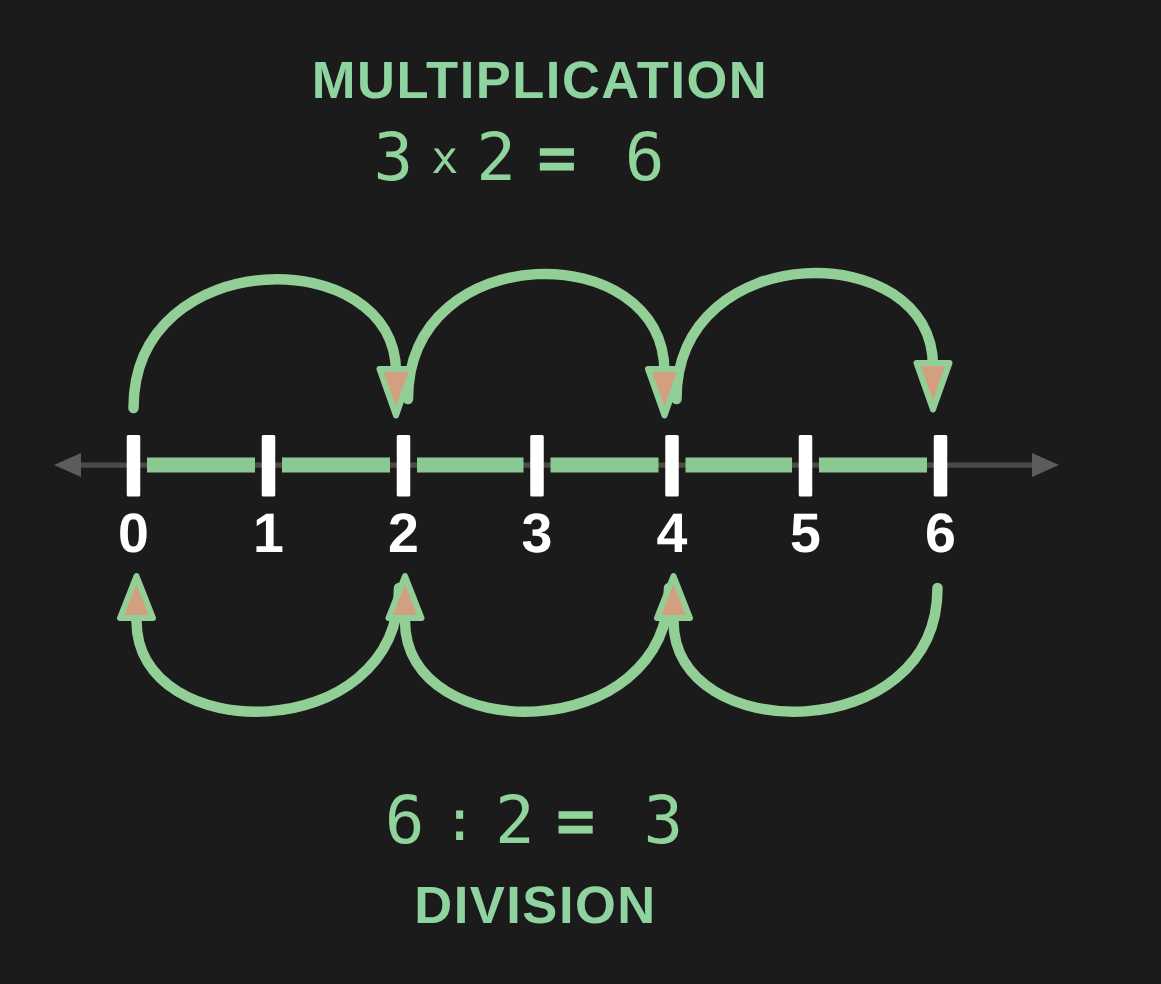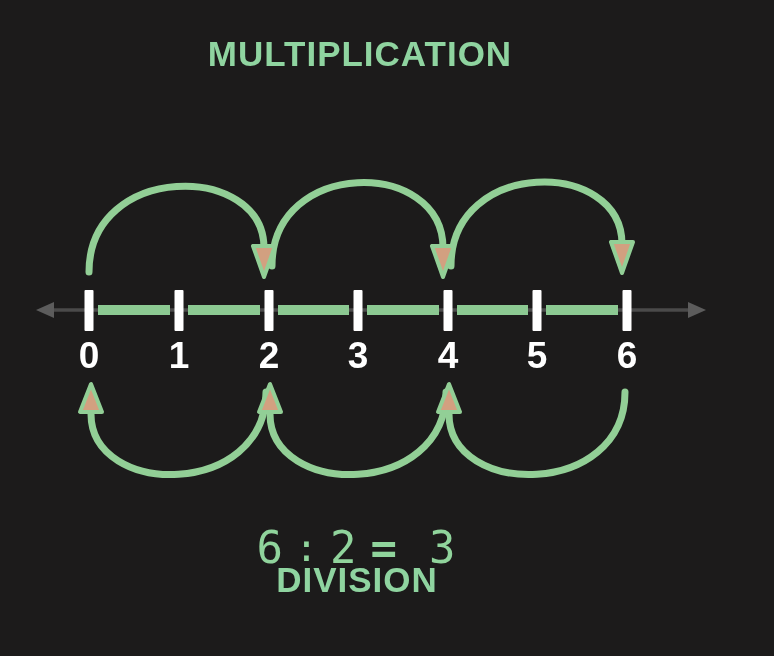--- a/index.html
+++ b/index.html
@@ -15,21 +15,21 @@
     position: absolute;
     left: 0;
     text-align: center;
     color: #8fd4a0;
     font-weight: bold;
     font-size: 35px;
     letter-spacing: 1px;
     line-height: 1;
   }
   .title-mult { top: 36px; width: 720px; }
-  .title-div  { top: 562px; width: 714px; }
+  .title-div  { top: 586px; width: 714px; }
   .equation {
     position: absolute;
     left: 0;
     text-align: center;
     color: #90d49c;
     font-family: "DejaVu Sans Mono", monospace;
     font-size: 44px;
     line-height: 1;
     white-space: nowrap;
   }
@@ -63,20 +63,23 @@
     line-height: 1;
   }
 </style>
 </head>
 <body>
 
 <div class="stage">
 
   <div class="title title-mult">MULTIPLICATION</div>
 
+  <div class="equation equation-mult">
+    <span>3</span><span class="op">x</span><span>2</span><span class="eqsign">=</span><span class="result">6</span>
+  </div>
 
   <svg class="numline-svg" width="774" height="656" viewBox="0 0 774 656">
 
     <line x1="48" y1="310" x2="694" y2="310" stroke="#4a4a4a" stroke-width="3.5"></line>
     <polygon points="36,310 54,302 54,318" fill="#5c5c5c"></polygon>
     <polygon points="706,310 688,302 688,318" fill="#5c5c5c"></polygon>
 
     <g fill="#8cc992">
       <rect x="98" y="305" width="72" height="10"></rect>
       <rect x="188" y="305" width="72" height="10"></rect>

